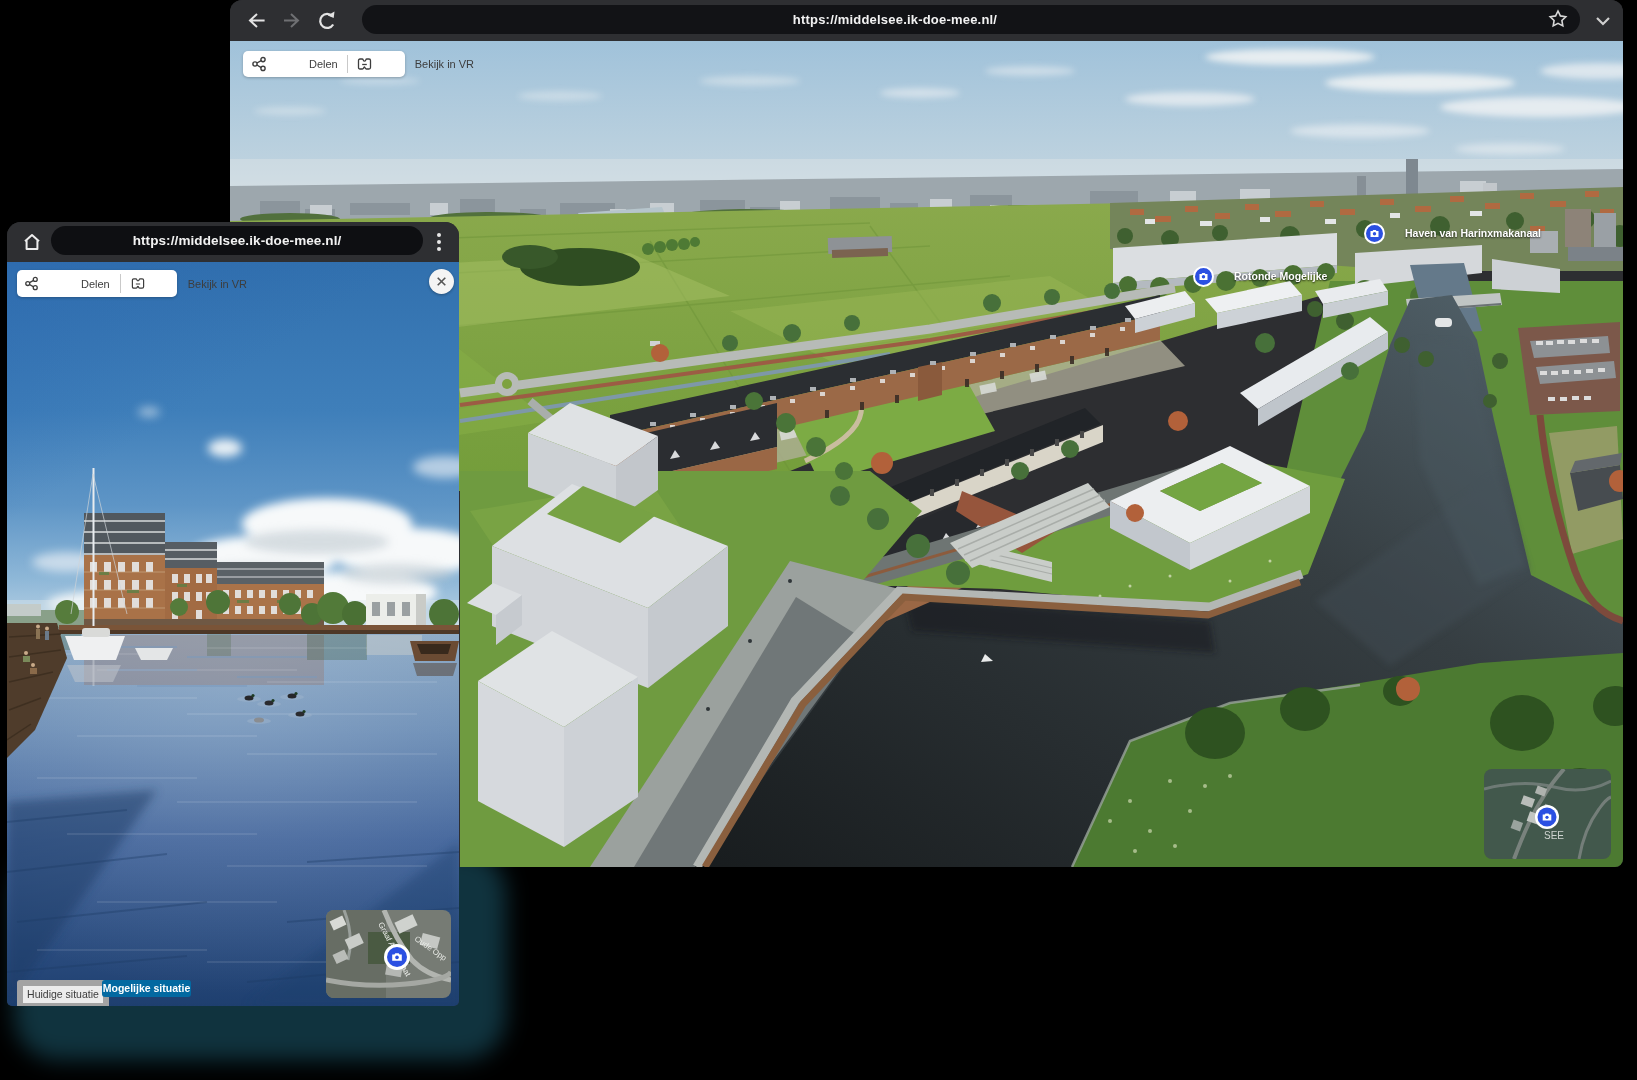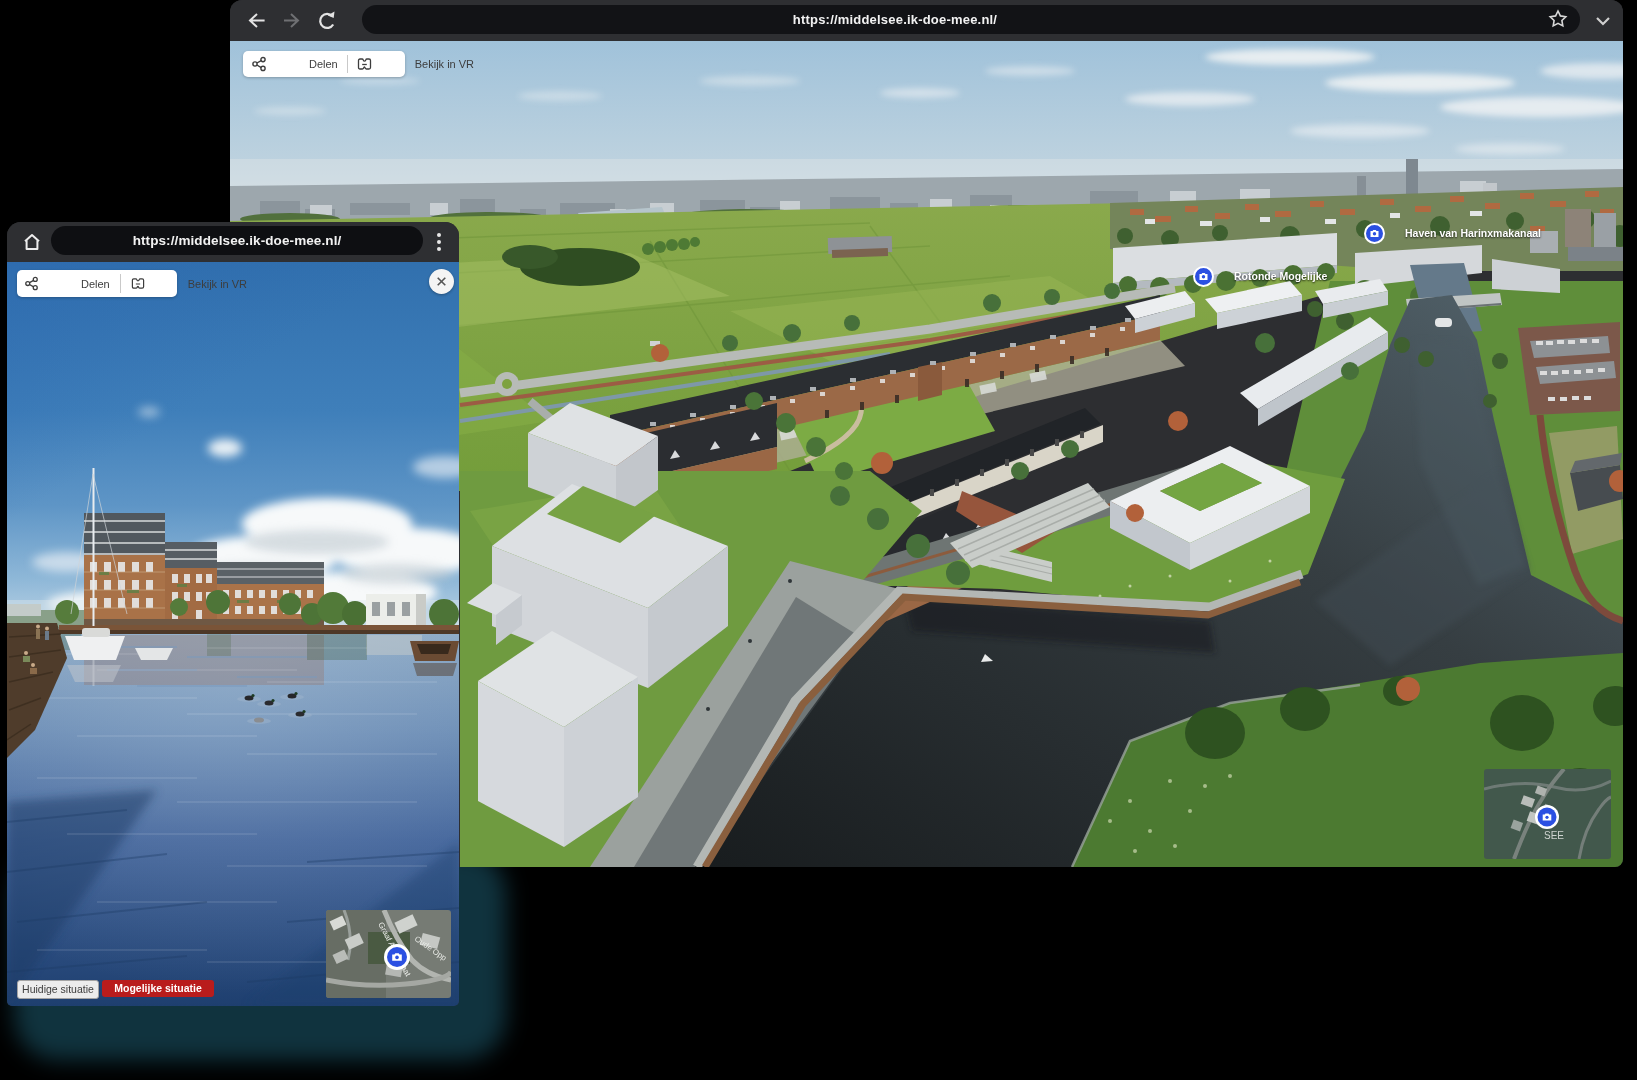--- a/index.html
+++ b/index.html
@@ -22,21 +22,21 @@
             align-items:center;color:#3d3d3d;box-shadow:0 1px 3px rgba(0,0,0,.25);
             white-space:nowrap;}
   .sharebox span{flex:0 0 auto;padding-left:36px;}
   .sharebox svg{flex:0 0 auto;}
   .sharebox .div{width:1px;background:#c9c9c9;align-self:stretch;margin:4px 0;flex:0 0 auto;}
   
   .pin{position:absolute;width:21px;height:21px;border-radius:50%;background:#2b50e2;
        border:2px solid #fff;box-sizing:border-box;display:flex;align-items:center;justify-content:center;}
   .pinlbl{position:absolute;color:#fff;font-size:10.5px;font-weight:bold;
           text-shadow:0 1px 2px rgba(0,0,0,.8);white-space:nowrap;padding-left:12px;}
-  .mini{position:absolute;border-radius:3px;overflow:hidden;}
+  .mini{position:absolute;border-radius:8px;overflow:hidden;}
   
   .mwin{position:absolute;left:7px;top:222px;width:452px;height:784px;
         background:#2e2f33;border-radius:14px 14px 5px 5px;overflow:hidden;}
   .mnav{position:absolute;left:0;top:0;width:100%;height:40px;background:#2e2f32;}
   .mpill{position:absolute;left:44px;top:4px;width:372px;height:29px;
          background:#0e0f12;border-radius:15px;color:#f2f2f2;font-size:13.5px;
          font-weight:bold;text-align:center;line-height:29px;letter-spacing:.1px;}
   .mscene{position:absolute;left:0;top:40px;}
   .closebtn{position:absolute;left:422px;top:47px;width:25px;height:25px;border-radius:50%;
             background:#f4f4f4;box-shadow:0 1px 3px rgba(0,0,0,.3);}
@@ -812,22 +812,22 @@
     </svg>
     <span style="margin-left:6px">Bekijk in VR</span>
   </div>
 
   <div class="closebtn">
     <svg width="25" height="25" viewBox="0 0 25 25">
       <path d="M8.7 8.7 L16.3 16.3 M16.3 8.7 L8.7 16.3" stroke="#555" stroke-width="1.6"></path>
     </svg>
   </div>
 
-  <div class="sbtn" style="left:10px;top:758px;width:80px;background:#ececec;color:#3c3c3c;border:1px solid #a3a3a3;">Huidige situatie</div>
-  <div class="sbtn" style="left:95px;top:758px;width:112px;background:#b91c1c;color:#fff;font-weight:bold;">Mogelijke situatie</div>
+  <div class="sbtn" style="left:10px;top:758px;width:80px;background:#ececec;color:#3c3c3c;border:6px solid #a3a3a3;">Huidige situatie</div>
+  <div class="sbtn" style="left:95px;top:758px;width:89px;background:#0369a1;color:#fff;font-weight:bold;">Mogelijke situatie</div>
 
   <div class="mini" style="left:319px;top:688px;width:125px;height:88px;">
     <svg width="125" height="88" viewBox="0 0 125 88">
       <rect width="125" height="88" fill="#767b74"></rect>
       <rect x="0" y="0" width="60" height="88" fill="#676d64"></rect>
       <rect x="42" y="22" width="42" height="32" fill="#4a5a42"></rect>
       <path d="M58 0 Q70 30 86 50 Q100 65 125 70" stroke="#b2b5b0" stroke-width="5" fill="none"></path>
       <path d="M0 70 Q40 78 80 74 T125 62" stroke="#a5a8a3" stroke-width="5" fill="none"></path>
       <path d="M18 0 Q28 25 22 50" stroke="#9aa09c" stroke-width="3" fill="none"></path>
       <rect x="5" y="8" width="14" height="10" fill="#d8dad6" transform="rotate(-25 12 13)"></rect>

